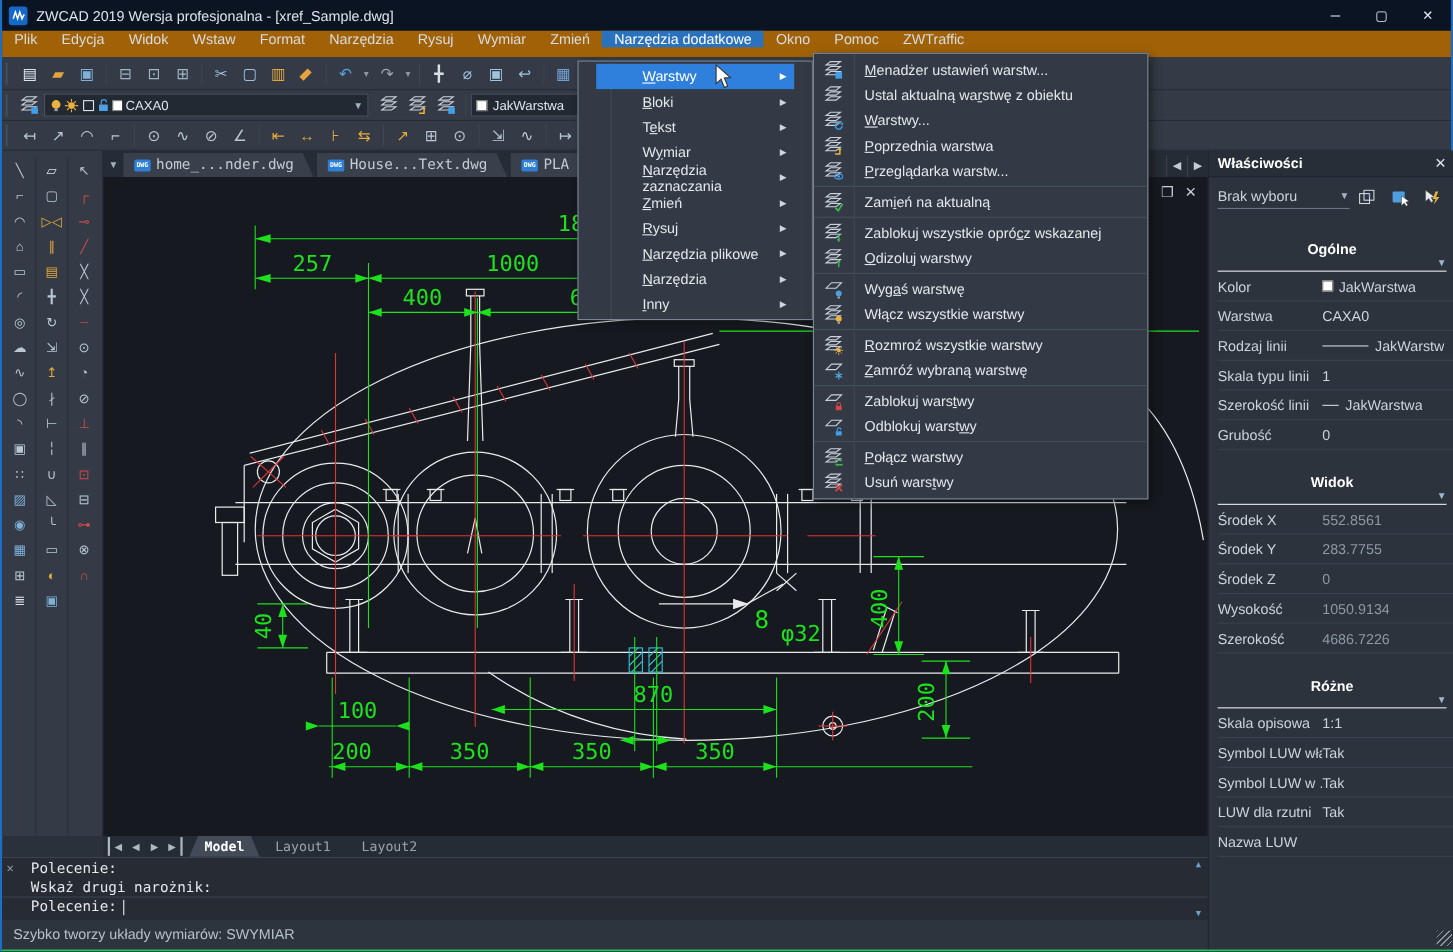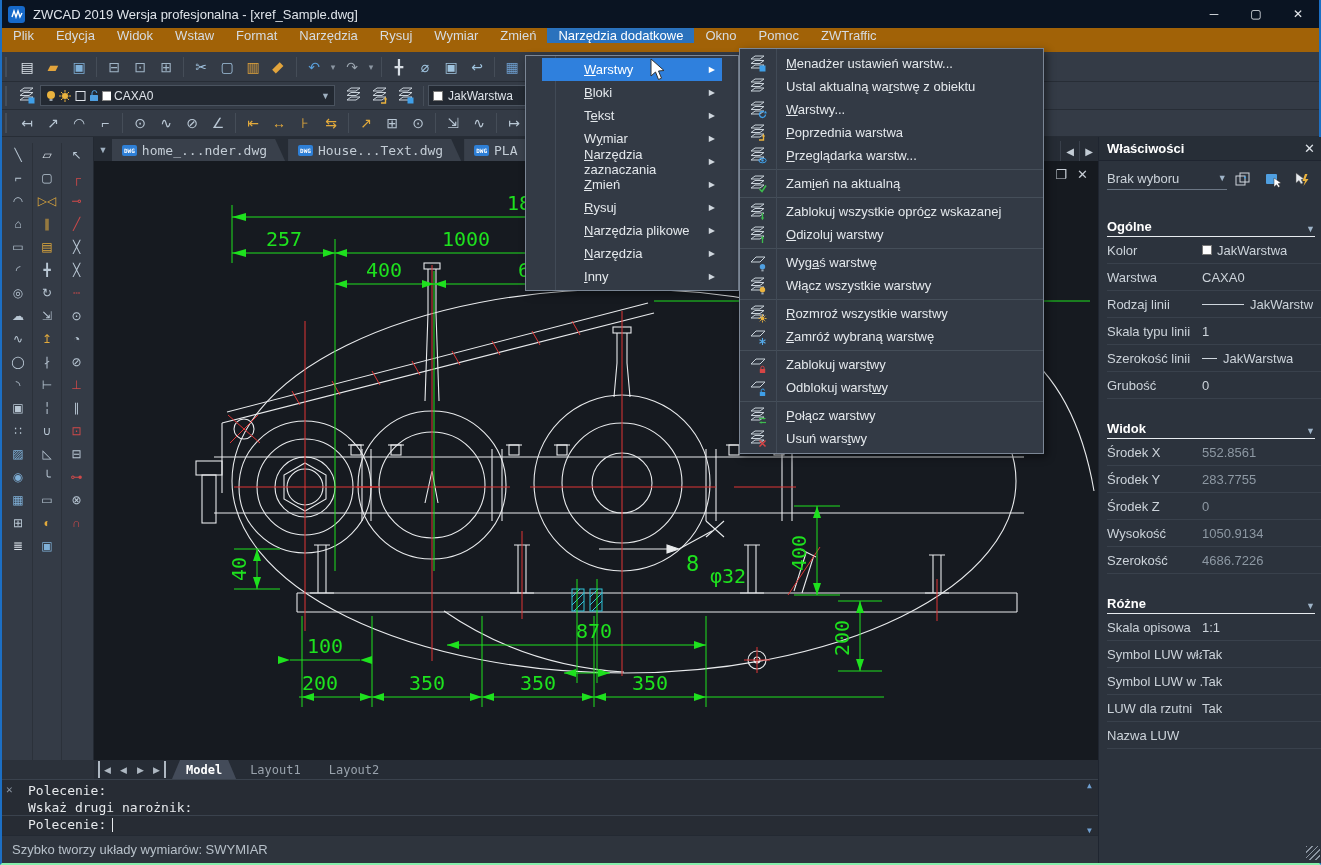--- a/index.html
+++ b/index.html
@@ -1,19 +1,19 @@
 <!DOCTYPE html>
 <html><head>
 <meta charset="utf-8">
 <style>
   * { margin:0; padding:0; box-sizing:border-box; }
   html,body { width:1321px; height:865px; overflow:hidden; background:#2b313a;
     font-family:"Liberation Sans", sans-serif; }
   .app { position:relative; width:1321px; height:865px; background:#2b313a;
-    border-left:2px solid #1c6fc4; border-right:2px solid #1c6fc4; border-bottom:2px solid #86efac; }
+    border-left:2px solid #1c6fc4; border-right:2px solid #1c6fc4; border-bottom:2px solid #22c55e; }
   .abs { position:absolute; }
 
   
   .titlebar { left:0; top:0; width:100%; height:28px; background:#0a1422; display:flex; align-items:center; color:#dfe4ea; font-size:13px; }
   .titlebar .logo { width:17px; height:17px; margin:0 8px 0 6px; background:#1669c9; border-radius:3px; display:flex; align-items:center; justify-content:center; }
   .win-controls { margin-left:auto; display:flex; }
   .win-btn { width:42px; height:28px; display:flex; align-items:center; justify-content:center; color:#e6eaee; font-size:12px; }
 
   
   .menubar { left:0; top:28px; width:100%; height:24px; background:#a16207; display:flex; align-items:flex-start; }
@@ -71,21 +71,21 @@
 
   
   .props { left:1096px; top:137px; width:225px; height:726px; background:#2c333d; border-left:1px solid #1f2530; font-size:13px; color:#ccd3da; }
   .props-header { height:24px; background:#272e37; display:flex; align-items:center; padding:0 8px; color:#fff; font-weight:bold; border-bottom:1px solid #1f2530; }
   .props-header .x { margin-left:auto; font-weight:normal; color:#dfe4ea; }
   .props-selrow { display:flex; align-items:center; padding:8px 8px 6px 8px; }
   .props-combo { width:122px; display:flex; align-items:center; border-bottom:1px solid #6b7684; padding-bottom:3px; }
   .props-combo .cb-arrow { margin-left:auto; color:#9fb4c8; font-size:9px; }
   .props-btn { width:26px; height:22px; margin-left:4px; display:flex; align-items:center; justify-content:center; }
   .psec { margin-top:22px; }
-  .psec-h { display:flex; align-items:flex-end; margin:0 8px; padding-bottom:2px; border-bottom:1px solid #e8ecf0; color:#fff; font-weight:bold; }
+  .psec-h { display:flex; align-items:center; margin:0 8px; padding-bottom:2px; border-bottom:1px solid #e8ecf0; color:#fff; font-weight:bold;flex-direction:column; }
   .psec-h .arr { margin-left:auto; color:#9fb4c8; font-size:9px; }
   .prow { display:flex; align-items:center; height:27px; margin-left:8px; padding-right:8px; border-bottom:1px solid #39414c; }
   .prow .pl { width:95px; flex:none; white-space:nowrap; overflow:hidden; }
   .prow .pv { white-space:nowrap; overflow:hidden; display:flex; align-items:center; }
   .prow .pv.gray { color:#8d98a3; }
   .lt-long { display:inline-block; width:42px; height:1px; background:#cfd6dd; margin-right:6px; }
   .lt-short { display:inline-block; width:15px; height:1px; background:#cfd6dd; margin-right:6px; }
   .grip { position:absolute; right:3px; bottom:3px; width:14px; height:14px;
     background:repeating-linear-gradient(135deg,#8c96a2 0 1px,transparent 1px 4px); }
 

